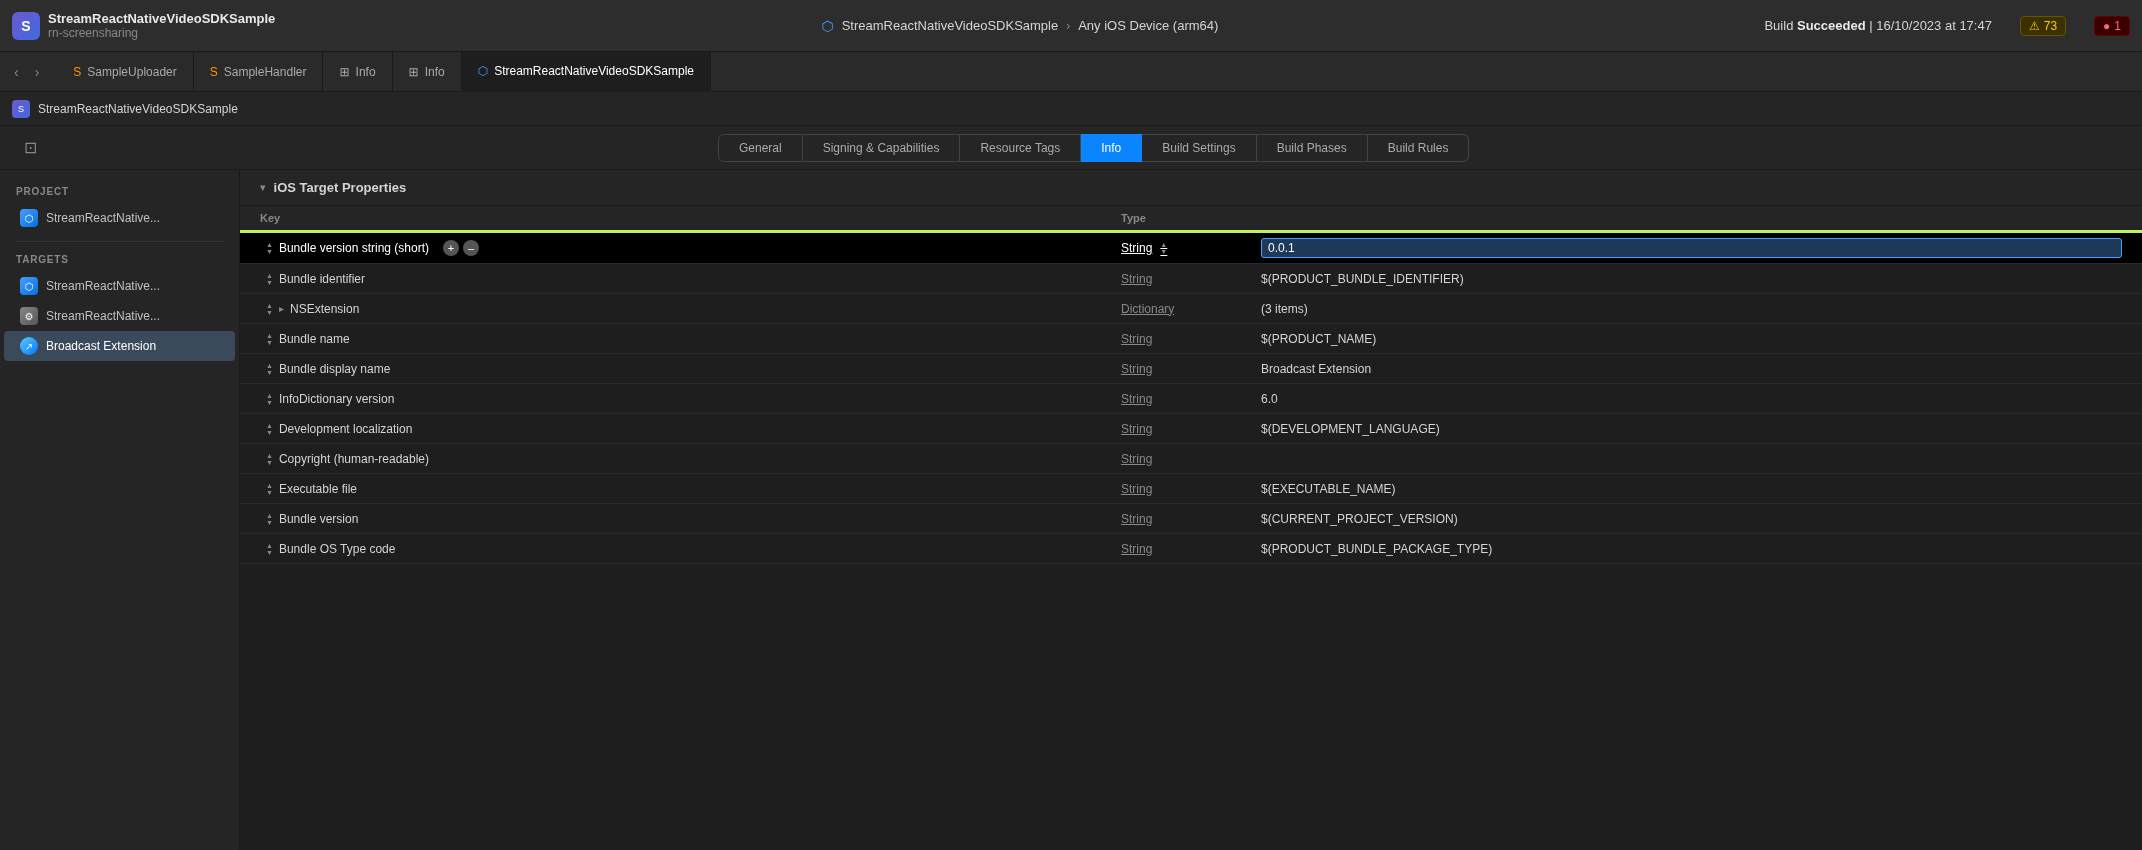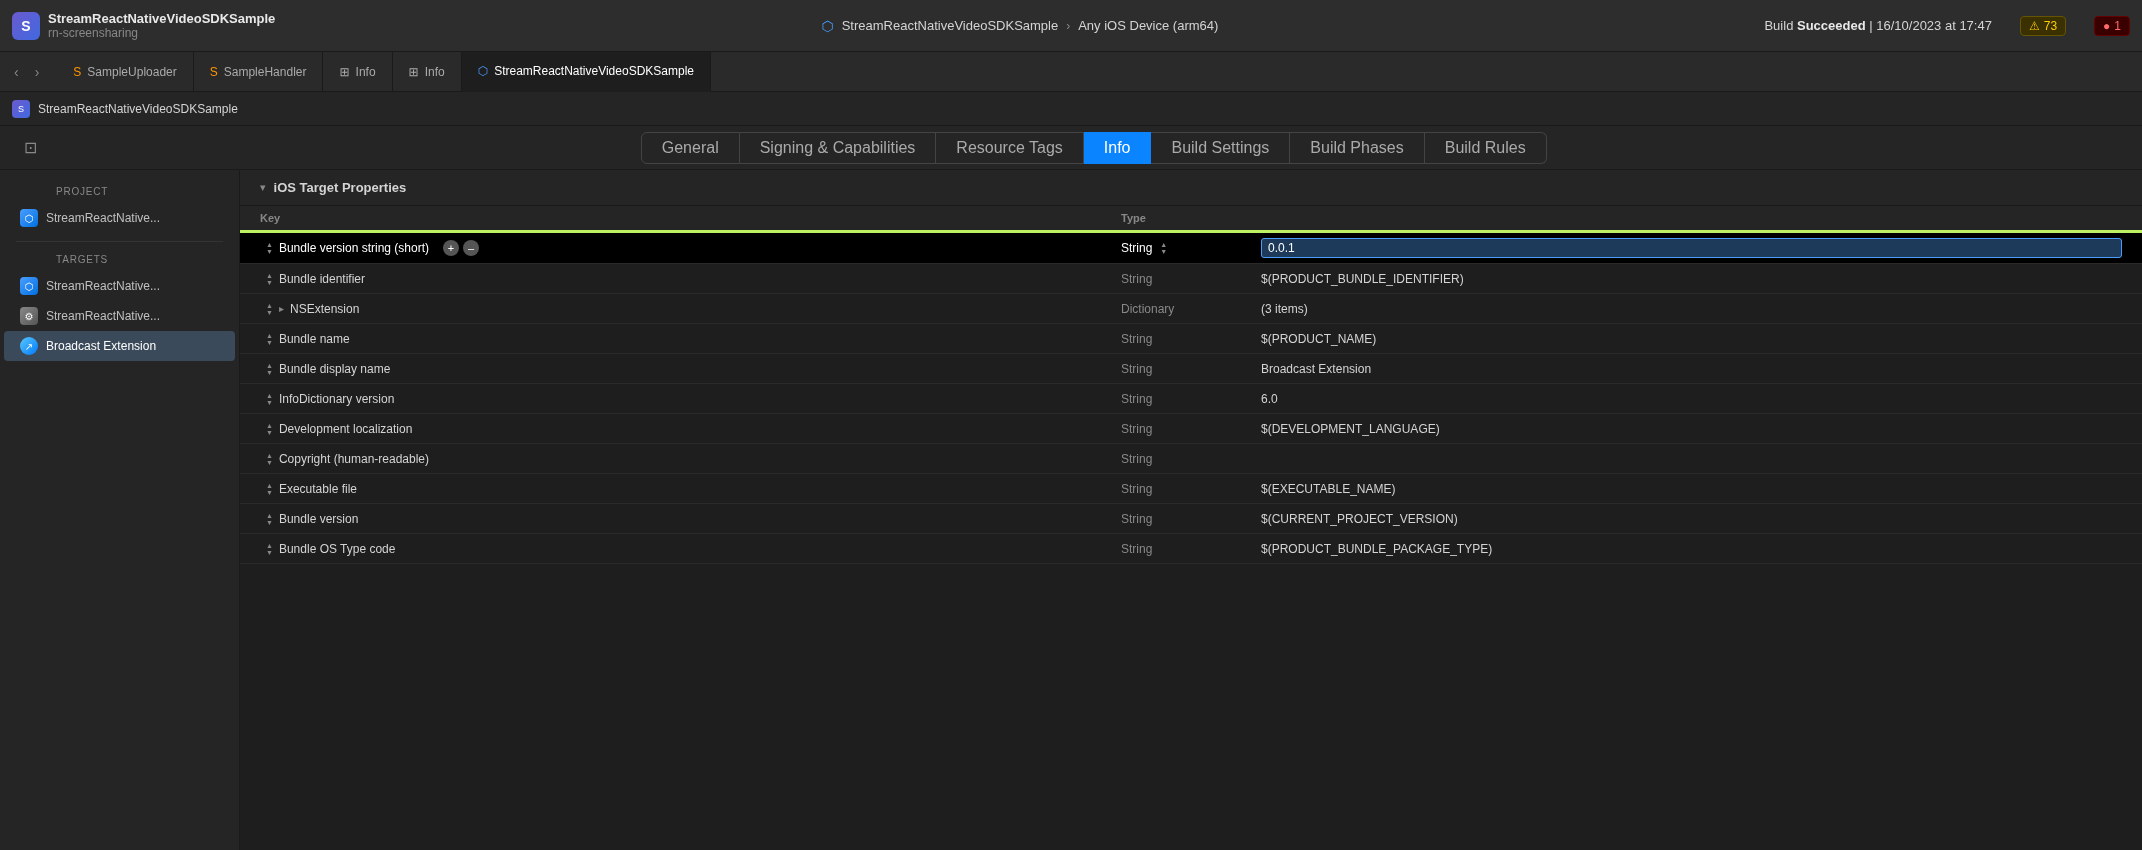--- a/index.html
+++ b/index.html
@@ -162,21 +162,21 @@
       border-radius: 4px; margin-right: 12px;
     }
     .toolbar-tabs {
       display: flex; gap: 0; flex: 1; justify-content: center;
     }
     .toolbar-tab {
       padding: 6px 20px;
       border: 1px solid #444;
       background: none;
       color: #aaa;
-      font-size: 16px;
+      font-size: 12px;
       cursor: pointer;
       white-space: nowrap;
     }
     .toolbar-tab:first-child { border-radius: 6px 0 0 6px; }
     .toolbar-tab:last-child { border-radius: 0 6px 6px 0; }
     .toolbar-tab + .toolbar-tab { border-left: none; }
     .toolbar-tab.active {
       background: #0a84ff;
       border-color: #0a84ff;
       color: #ffffff;
@@ -191,25 +191,24 @@
     
     .sidebar {
       width: 240px;
       min-width: 240px;
       background: #252525;
       border-right: 1px solid #1a1a1a;
       padding: 12px 0;
       overflow-y: auto;
     }
     .sidebar-section-label {
-      font-size: 10px; font-weight: 400;
+      font-size: 10px; font-weight: 700;
       color: #888; text-transform: uppercase;
       letter-spacing: 0.8px;
       padding: 4px 16px 6px;
-      margin-left: 40px;
     }
     .sidebar-item {
       display: flex; align-items: center; gap: 8px;
       padding: 6px 16px;
       cursor: pointer;
       color: #c0c0c0;
       font-size: 12px;
       border-radius: 4px;
       margin: 0 4px;
     }
@@ -283,21 +282,21 @@
       background: #000000;
     }
     .prop-row.selected .prop-key,
     .prop-row.selected .prop-type,
     .prop-row.selected .prop-value { color: #ffffff; }
     .prop-key {
       font-size: 12px; color: #d4d4d4;
       display: flex; align-items: center; gap: 6px;
     }
     .prop-key .expand-arrow { color: #888; font-size: 10px; }
-    .prop-type { font-size: 12px; color: #888; display: flex; align-items: center; gap: 4px; }
+    .prop-type { font-size: 12px; color: #888; display: flex; align-items: center; gap: 4px; text-decoration: underline; }
     .prop-value { font-size: 12px; color: #d4d4d4; }
     .stepper {
       display: flex; flex-direction: column;
       margin-left: 6px;
     }
     .stepper-up, .stepper-down {
       font-size: 7px; color: #888; line-height: 1;
     }
     .type-stepper {
       display: flex; align-items: center; gap: 2px;

